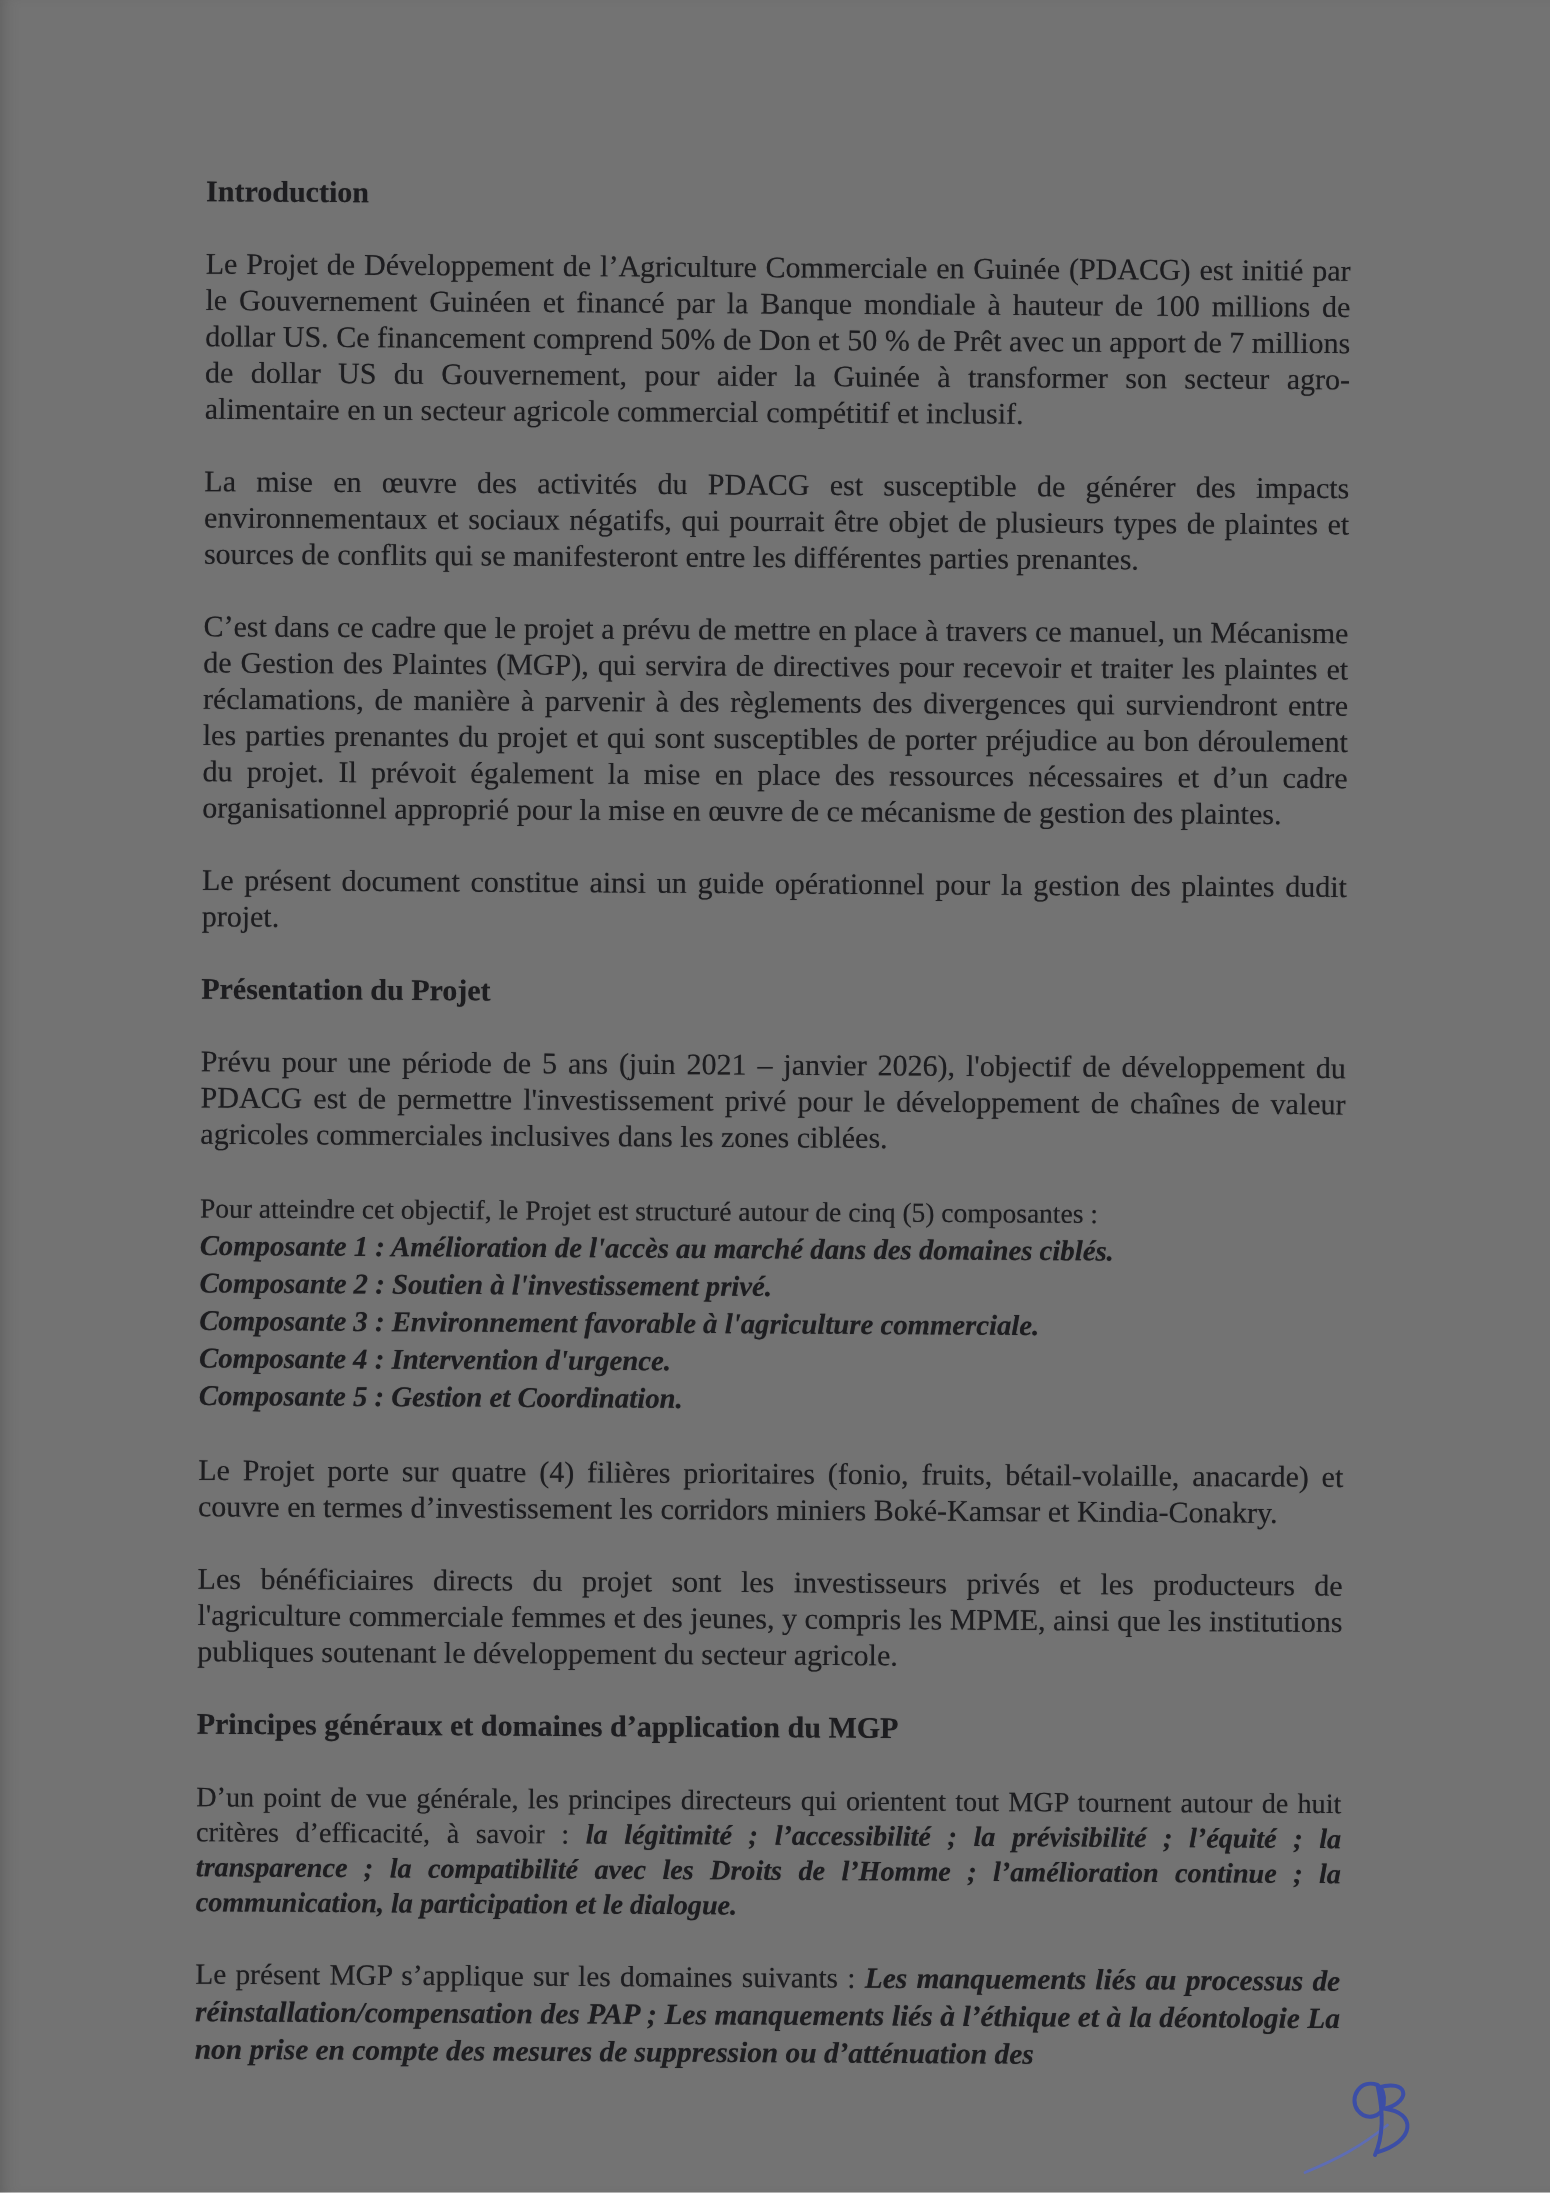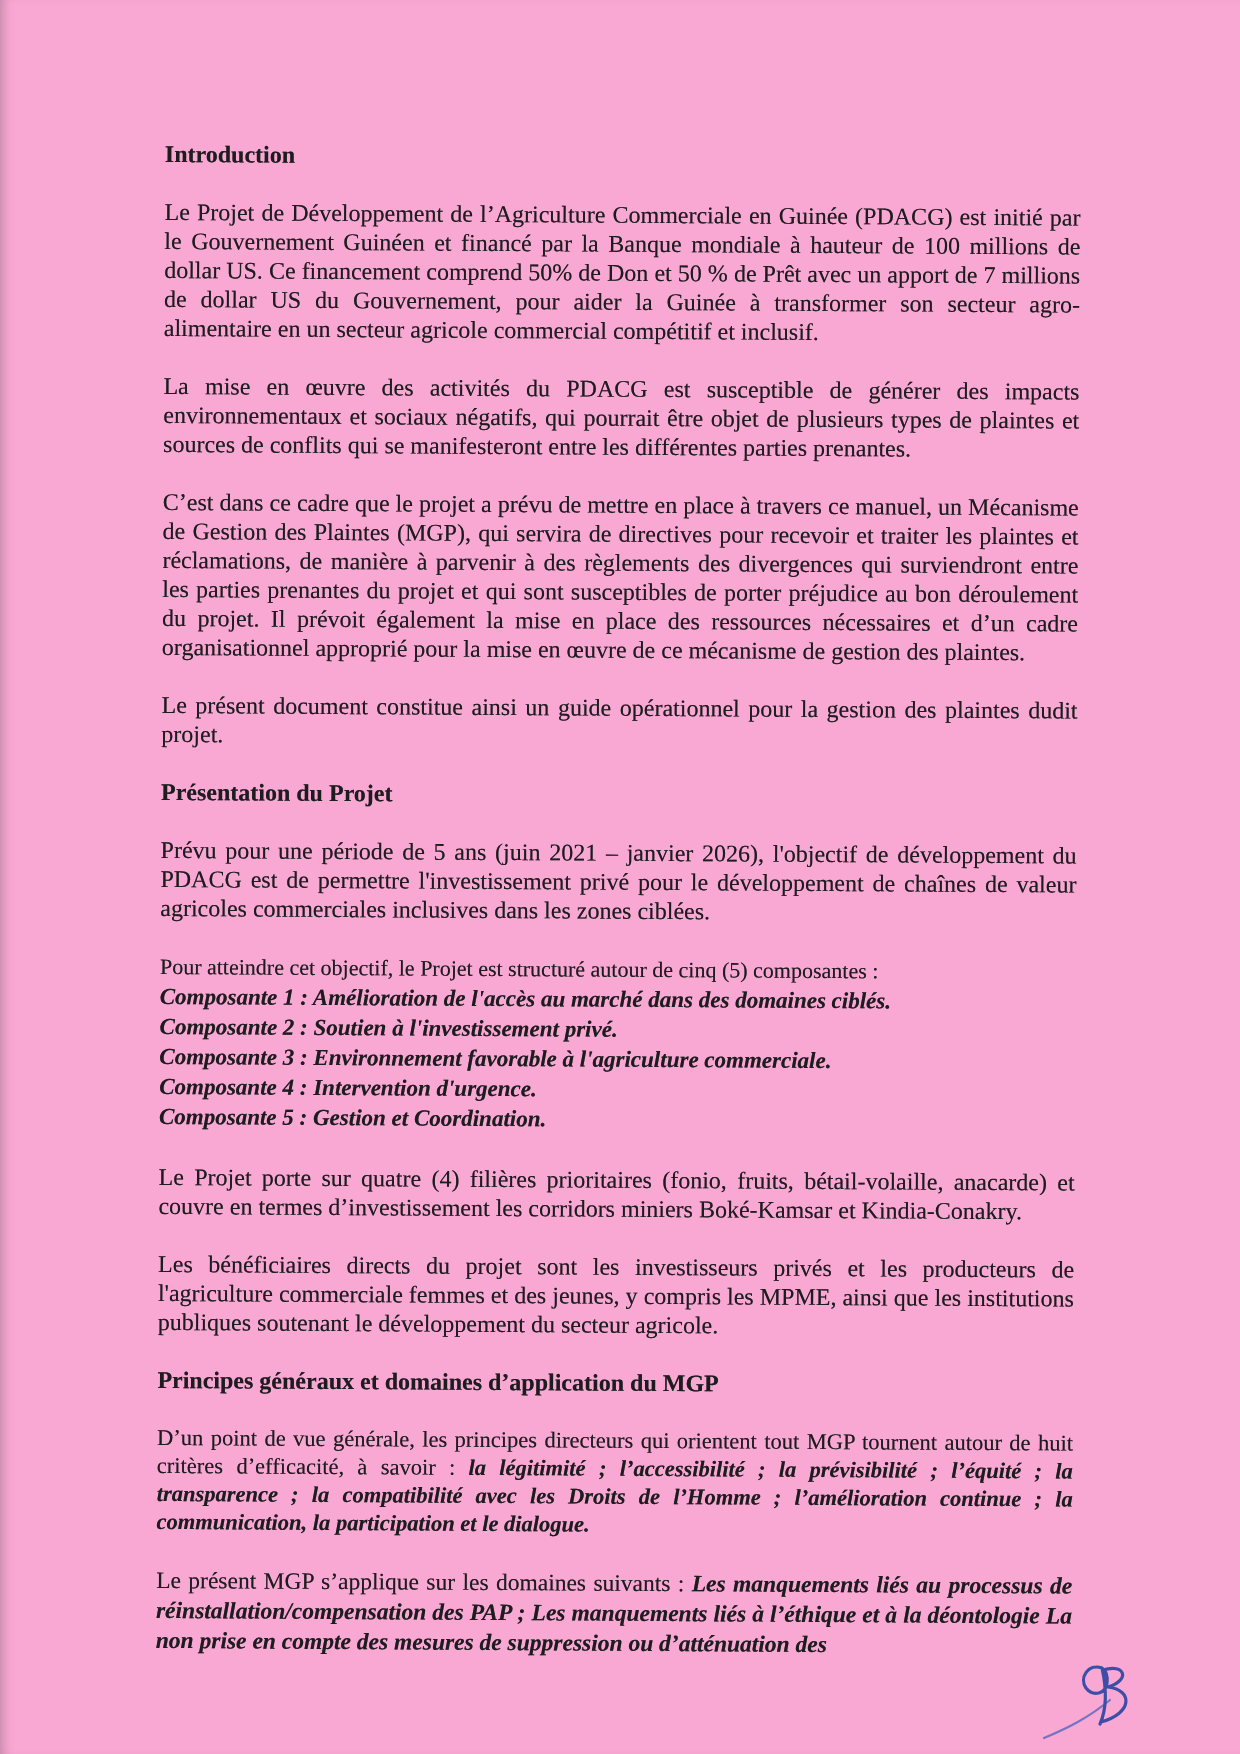--- a/index.html
+++ b/index.html
@@ -1,21 +1,21 @@
 <!DOCTYPE html>
 <html lang="fr"><head>
 <meta charset="utf-8">
 <style>
   html, body { margin: 0; padding: 0; background: #e9e9e9; }
   .page {
     position: relative;
     width: 1240px;
     height: 1754px;
     margin: 0 auto;
-    background: #f9a8d4;
+    background: #737373;
     overflow: hidden;
     font-family: "Liberation Serif", "DejaVu Serif", serif;
     color: #1d1d20;
     box-shadow: inset 10px 0 12px -8px rgba(60,60,60,0.35);
   }
   .content {
     position: absolute;
     left: 165px;
     top: 140px;
     width: 916px;

